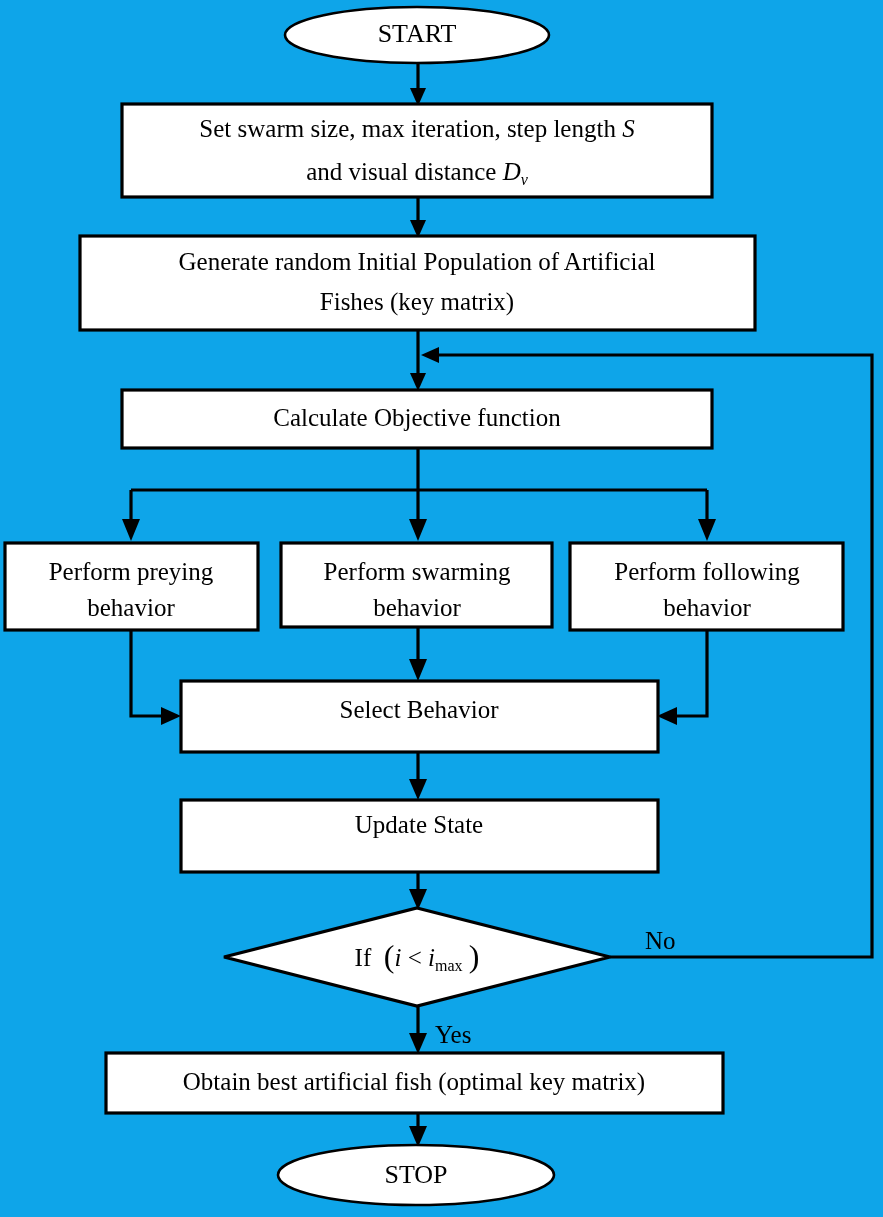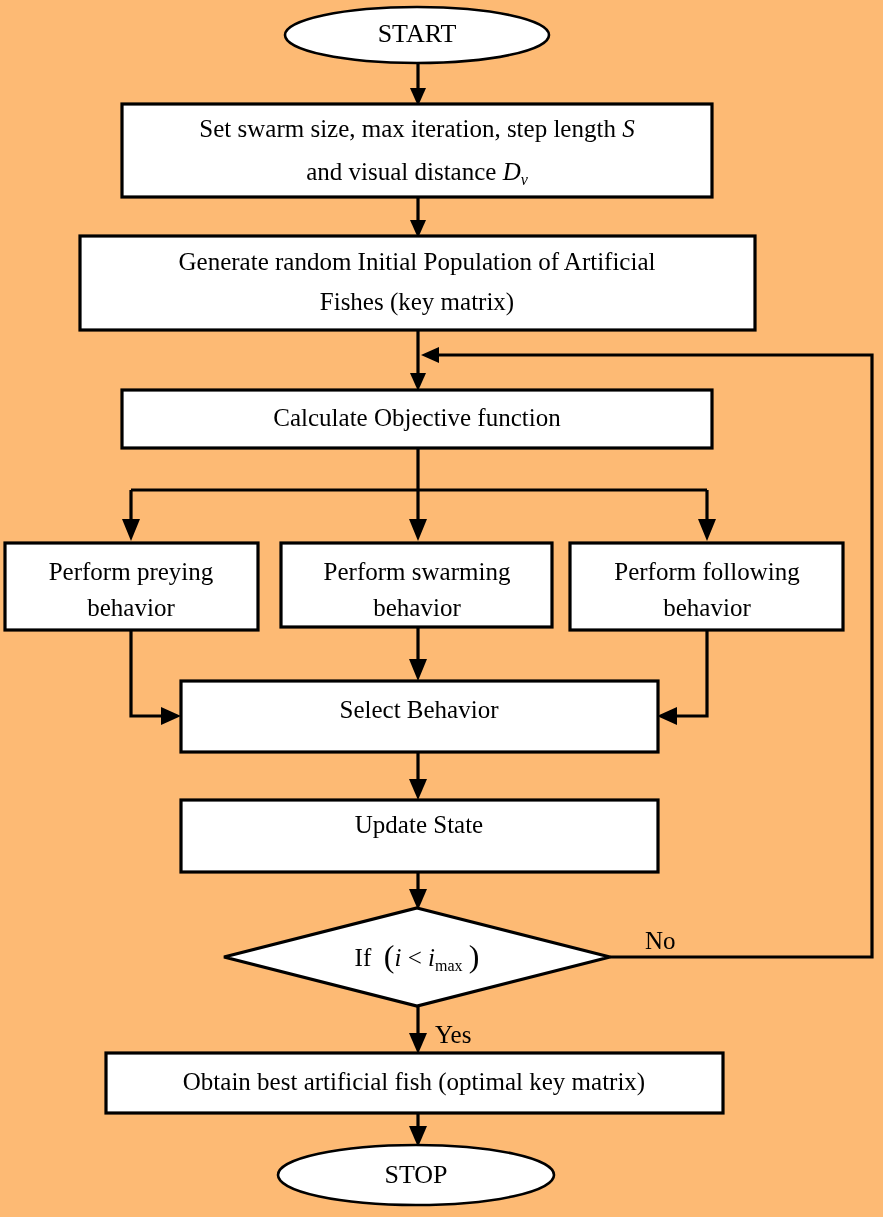--- a/index.html
+++ b/index.html
@@ -7,21 +7,21 @@
     padding: 0;
     background: #ffffff;
   }
   body {
     font-family: "Liberation Serif", "DejaVu Serif", serif;
   }
   #flowchart-root {
     position: relative;
     width: 883px;
     height: 1217px;
-    background: #fdba74;
+    background: #0ea5e9;
     overflow: hidden;
   }
   svg.chart-svg {
     position: absolute;
     top: 0;
     left: 0;
     width: 883px;
     height: 1217px;
   }
   .node-shape {

